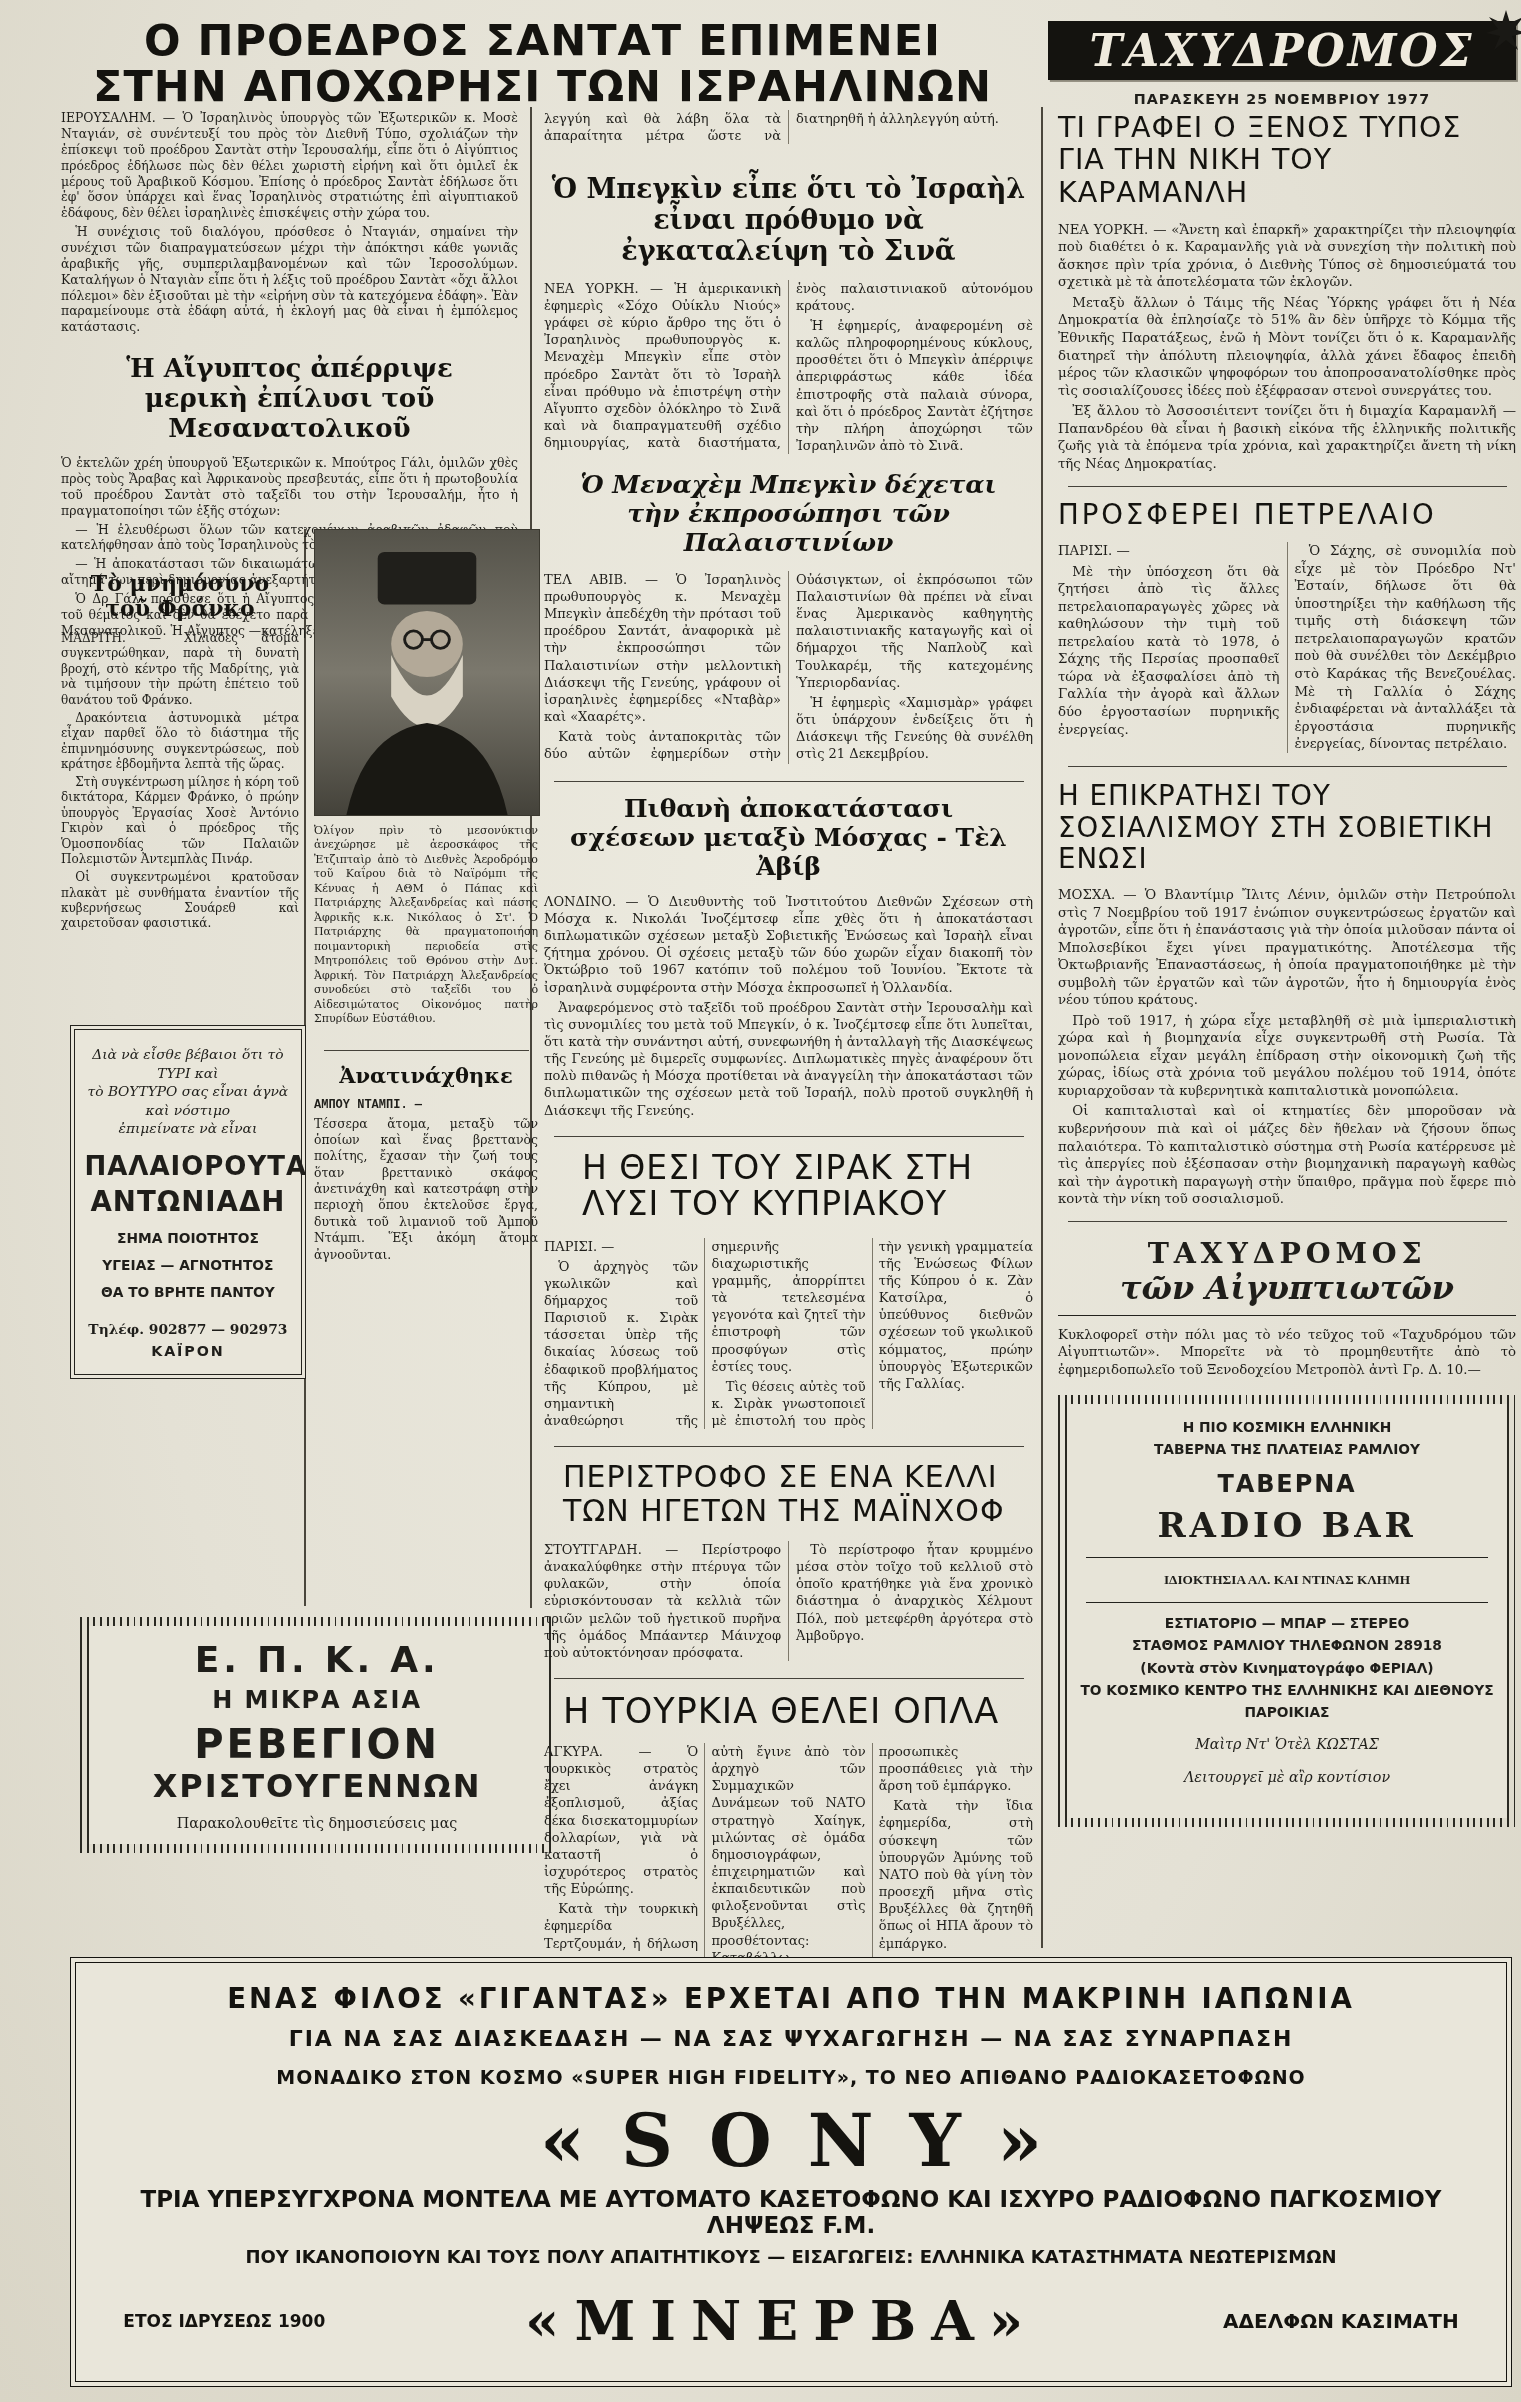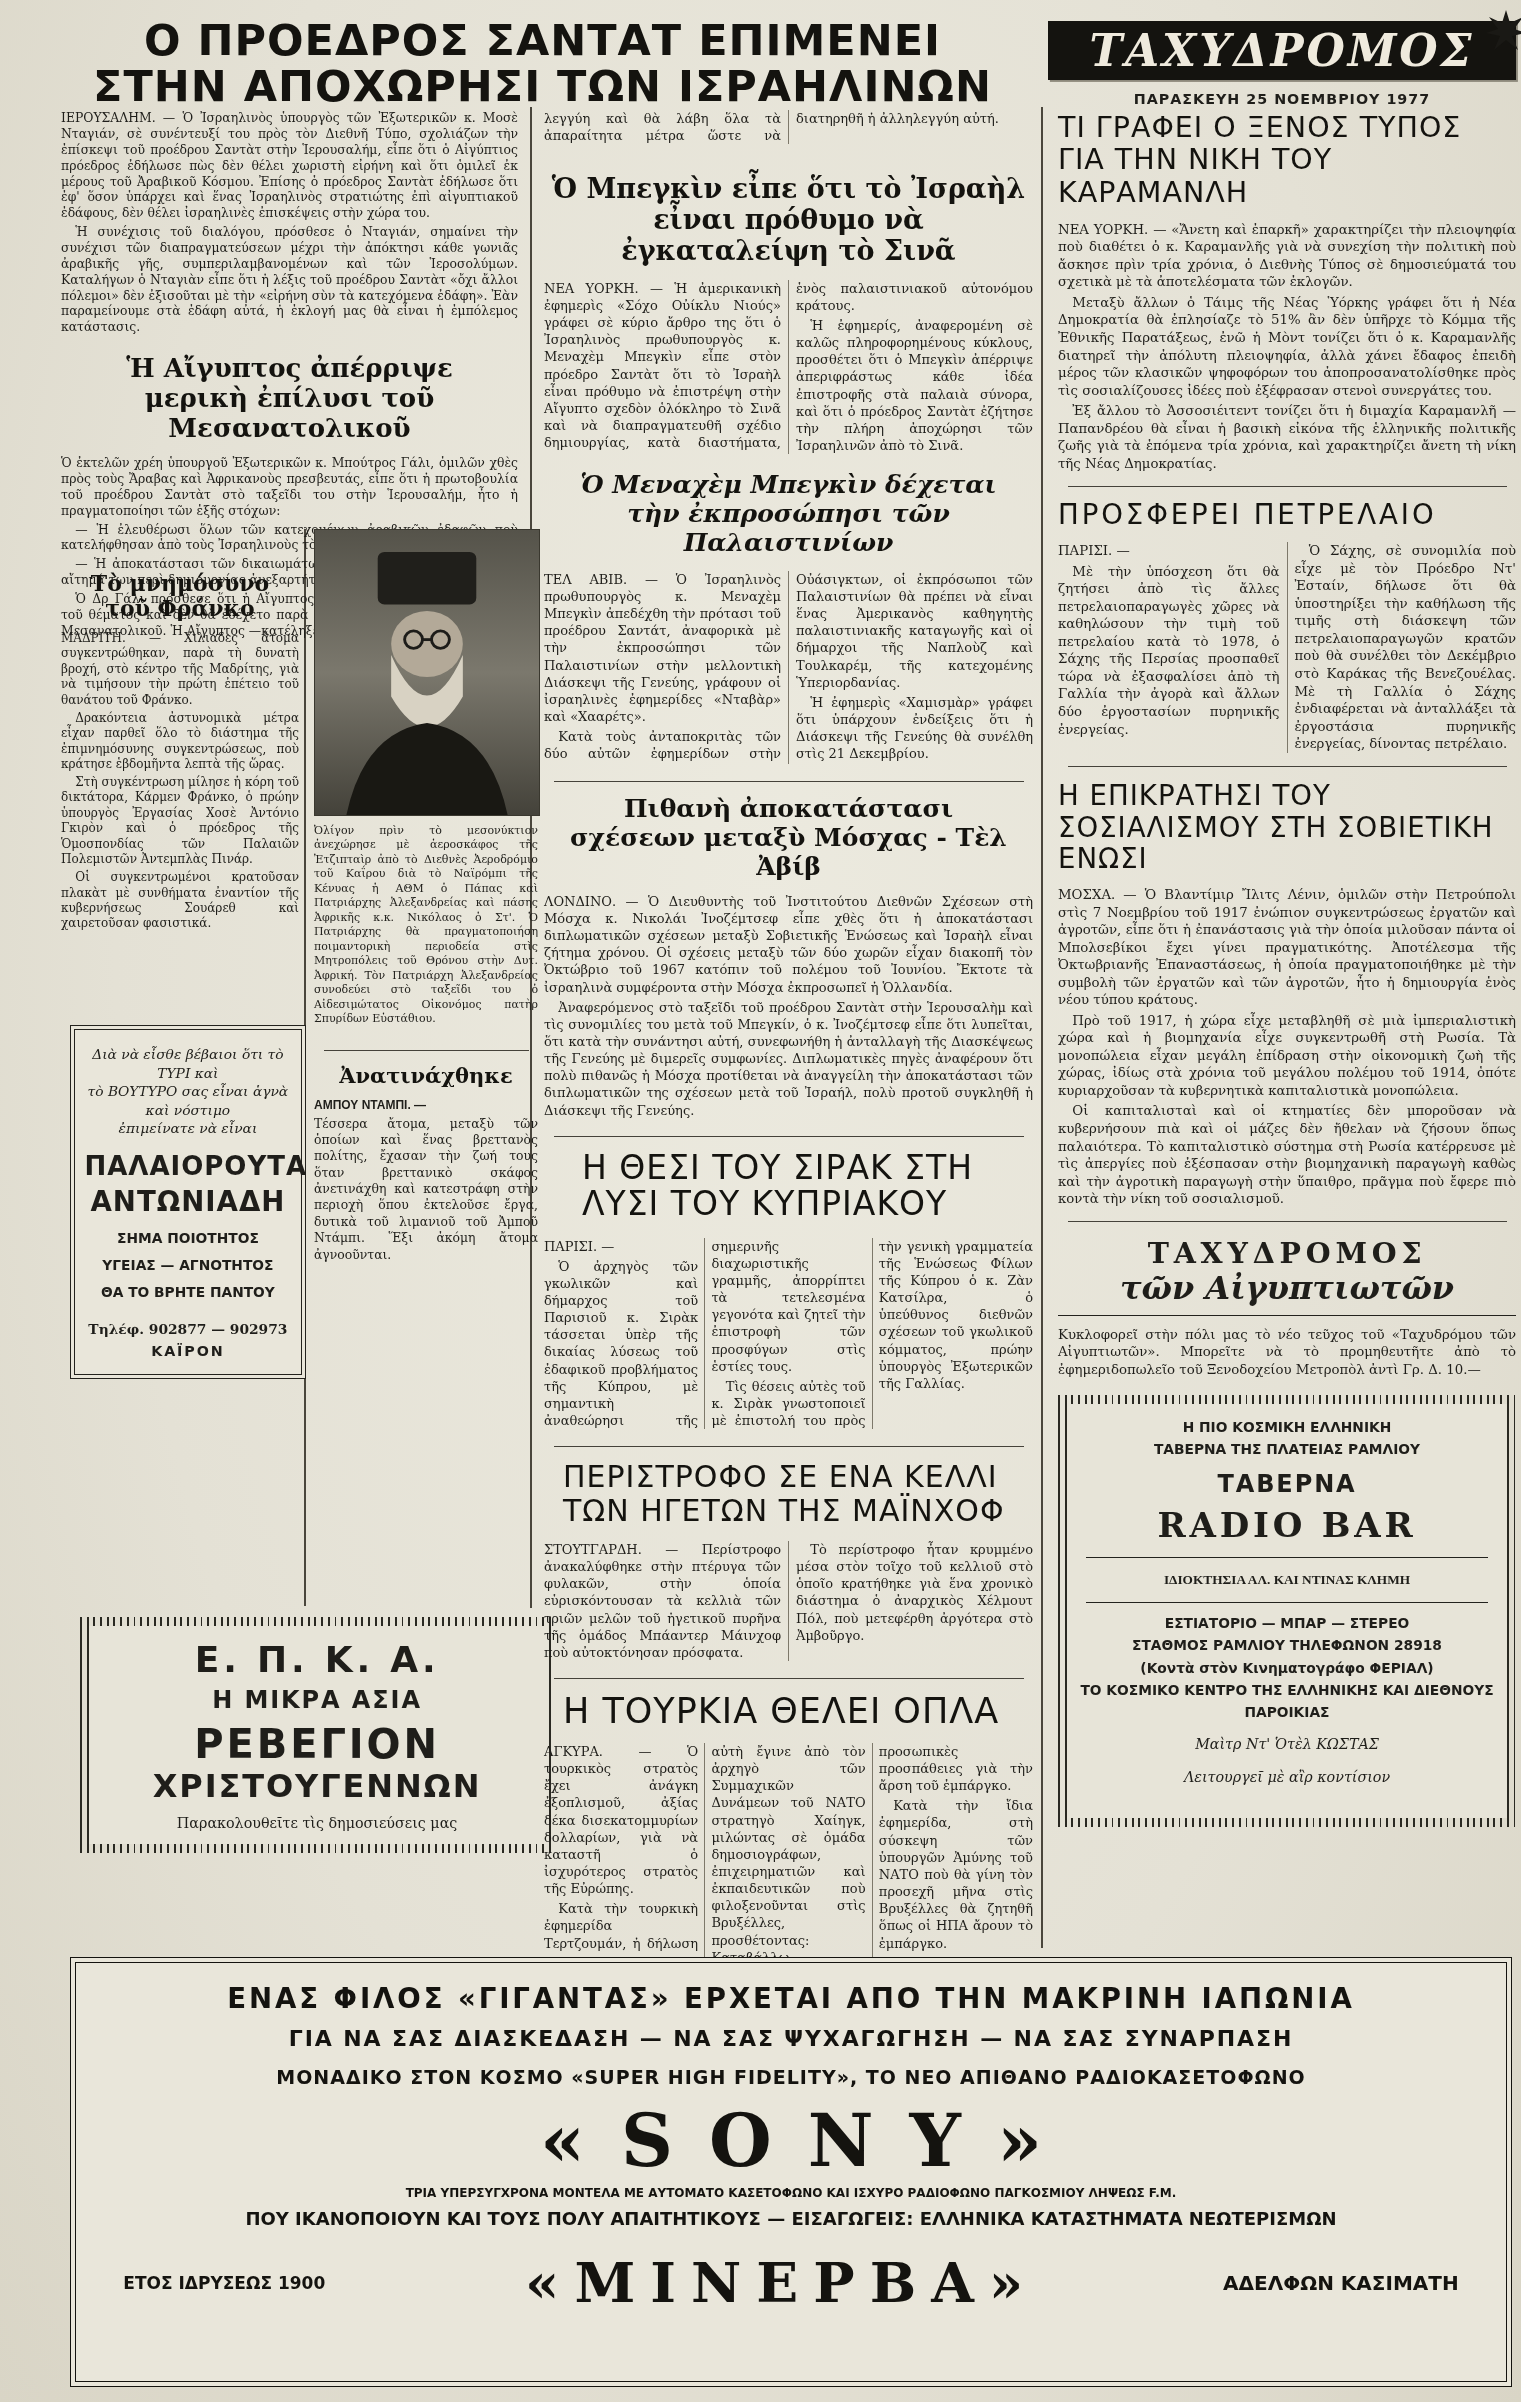--- a/index.html
+++ b/index.html
@@ -50,21 +50,21 @@
   .pal-q{font-family:"DejaVu Sans","Liberation Sans",sans-serif;font-weight:bold;font-size:13.8px;margin-top:11.4px;}
   .pal-tel{font-size:13.8px;font-weight:bold;margin-top:21px;}
   .pal-city{font-family:"DejaVu Sans","Liberation Sans",sans-serif;font-weight:bold;font-size:14.3px;margin-top:5.7px;letter-spacing:1.9px;}
 
   
   #photo-col{position:absolute;left:314px;top:529px;width:224px;}
   #photo{width:224px;height:285px;display:block;background:#6d6a60;border:1px solid #3a382f;}
   #photo-caption{font-size:11px;line-height:1.32;text-align:justify;margin-top:7.6px;}
   #abu{margin-top:23px;}
   #abu-title{font-size:21px;}
-  #abu-dateline{font-family:Liberation Sans, sans-serif;font-weight:bold;font-size:12px;margin:9.5px 0 3.8px;}
+  #abu-dateline{font-family:Liberation Mono, monospace;font-weight:bold;font-size:12px;margin:9.5px 0 3.8px;}
   #abu-body{font-size:12.4px;line-height:1.32;}
 
   
   .stripe-frame{background-image:repeating-linear-gradient(90deg,#2a2922 0 1.9px,transparent 1.9px 6.7px);padding:8.6px;}
   .stripe-inner{background:#e7e4d8;padding:13.3px 11.4px;text-align:center;}
 
   #epka{position:absolute;left:80px;top:1617px;width:457px;}
   .epka-name{font-family:"DejaVu Sans","Liberation Sans",sans-serif;font-weight:bold;font-size:36px;letter-spacing:3.8px;}
   .epka-sub{font-family:"DejaVu Sans","Liberation Sans",sans-serif;font-weight:bold;font-size:24px;margin-top:5.7px;letter-spacing:1.9px;}
   .epka-l1{font-family:"DejaVu Sans","Liberation Sans",sans-serif;font-weight:bold;font-size:40px;margin-top:7.6px;letter-spacing:2.9px;}
@@ -103,21 +103,21 @@
   .tv-foot{font-size:14.3px;font-style:italic;margin-top:11.4px;line-height:1.5;}
 
   
   #sony{position:absolute;left:70px;top:1957px;width:1442px;height:430px;border:1.9px solid #14130f;background:#e9e6da;box-sizing:border-box;}
   #sony .inner{border:1.9px solid #14130f;margin:3.8px;height:calc(100% - 7.6px);box-sizing:border-box;padding:19px 28.5px;text-align:center;
     font-family:"DejaVu Sans","Liberation Sans",sans-serif;font-weight:bold;color:#14130f;}
   .sony-l1{font-size:27.6px;letter-spacing:2.9px;}
   .sony-l2{font-size:22px;margin-top:11.4px;letter-spacing:1.9px;}
   .sony-l3{font-size:19px;margin-top:15px;letter-spacing:1px;}
   .sony-name{font-family:"DejaVu Serif","Liberation Serif",serif;font-size:72px;letter-spacing:36px;margin:9.5px 0 3.8px;text-indent:36px;}
-  .sony-l4{font-size:12px;margin-top:3.8px;}
+  .sony-l4{font-size:23px;margin-top:3.8px;}
   .sony-l5{font-size:18px;margin-top:7.6px;}
   .sony-bottom{display:flex;align-items:center;justify-content:space-between;margin-top:21px;padding:0 19px;}
   .sony-year{font-size:17px;}
   .sony-minerva{font-family:"DejaVu Serif","Liberation Serif",serif;font-size:55px;letter-spacing:15px;text-indent:15px;}
   .sony-owner2{font-size:20px;}
 </style>
 </head>
 <body>
 
 <div id="page">

